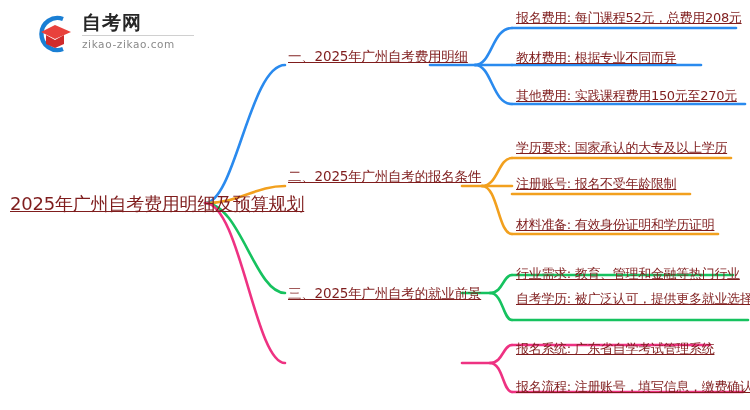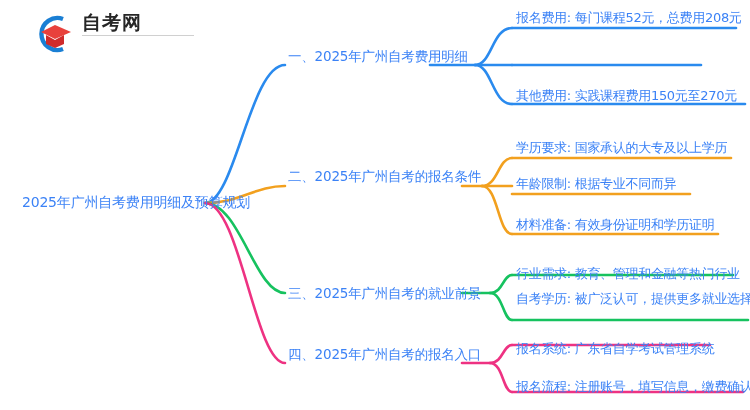--- a/index.html
+++ b/index.html
@@ -63,28 +63,29 @@
   .logo-dom {
     font-size: 10.5px;
     color: #8a8a8a;
     letter-spacing: 0.6px;
     white-space: nowrap;
   }
 
   
   .node {
     position: absolute;
-    color: #3b82f6;
+    color: #7f1d1d;
     white-space: nowrap;
     line-height: 1;
+    text-decoration: underline;
   }
   .root-node {
-    font-size: 14px;
+    font-size: 18px;
     font-weight: 500;
-    left: 22px;
+    left: 10px;
     top: 195px;
     letter-spacing: -0.2px;
     text-align: right;
   }
   .branch-node {
     font-size: 13.5px;
     left: 288px;
     letter-spacing: -0.2px;
   }
   .leaf-node {
@@ -159,35 +160,36 @@
   <div class="logo">
     <svg class="logo-mark" viewBox="0 0 46 44" xmlns="http://www.w3.org/2000/svg">
       <path d="M33 7 A16 16 0 1 0 33 37" fill="none" stroke="#1a7fd4" stroke-width="4.4"></path>
       <path d="M11 20 L25 13 L41 20 L25 27 Z" fill="#e8413c"></path>
       <path d="M16 23 L16 32 L25 36 L34 32 L34 23 L25 28 Z" fill="#cf2b2b"></path>
       <path d="M11 20 L25 27 L41 20 L25 27 Z" fill="#f05a52"></path>
     </svg>
     <div class="logo-text">
       <div class="logo-cn">自考网</div>
       <div class="logo-rule"></div>
+      <div class="logo-dom">zikao-zikao.com</div>
     </div>
   </div>
 
   <div class="node root-node">2025年广州自考费用明细及预算规划</div>
 
   <div class="node branch-node b1">一、2025年广州自考费用明细</div>
   <div class="node branch-node b2">二、2025年广州自考的报名条件</div>
   <div class="node branch-node b3">三、2025年广州自考的就业前景</div>
-  <div class="node branch-node b4">四、2025年广州自考的报名入口</div>
 
   <div class="node leaf-node l1">报名费用: 每门课程52元，总费用208元</div>
+  <div class="node leaf-node l2">教材费用: 根据专业不同而异</div>
   <div class="node leaf-node l3">其他费用: 实践课程费用150元至270元</div>
 
   <div class="node leaf-node l4">学历要求: 国家承认的大专及以上学历</div>
-  <div class="node leaf-node l5">年龄限制: 根据专业不同而异</div>
+  <div class="node leaf-node l5">注册账号: 报名不受年龄限制</div>
   <div class="node leaf-node l6">材料准备: 有效身份证明和学历证明</div>
 
   <div class="node leaf-node l7">行业需求: 教育、管理和金融等热门行业</div>
   <div class="node leaf-node l8">自考学历: 被广泛认可，提供更多就业选择</div>
 
   <div class="node leaf-node l9">报名系统: 广东省自学考试管理系统</div>
   <div class="node leaf-node l10">报名流程: 注册账号，填写信息，缴费确认</div>
 
 </div>
 

